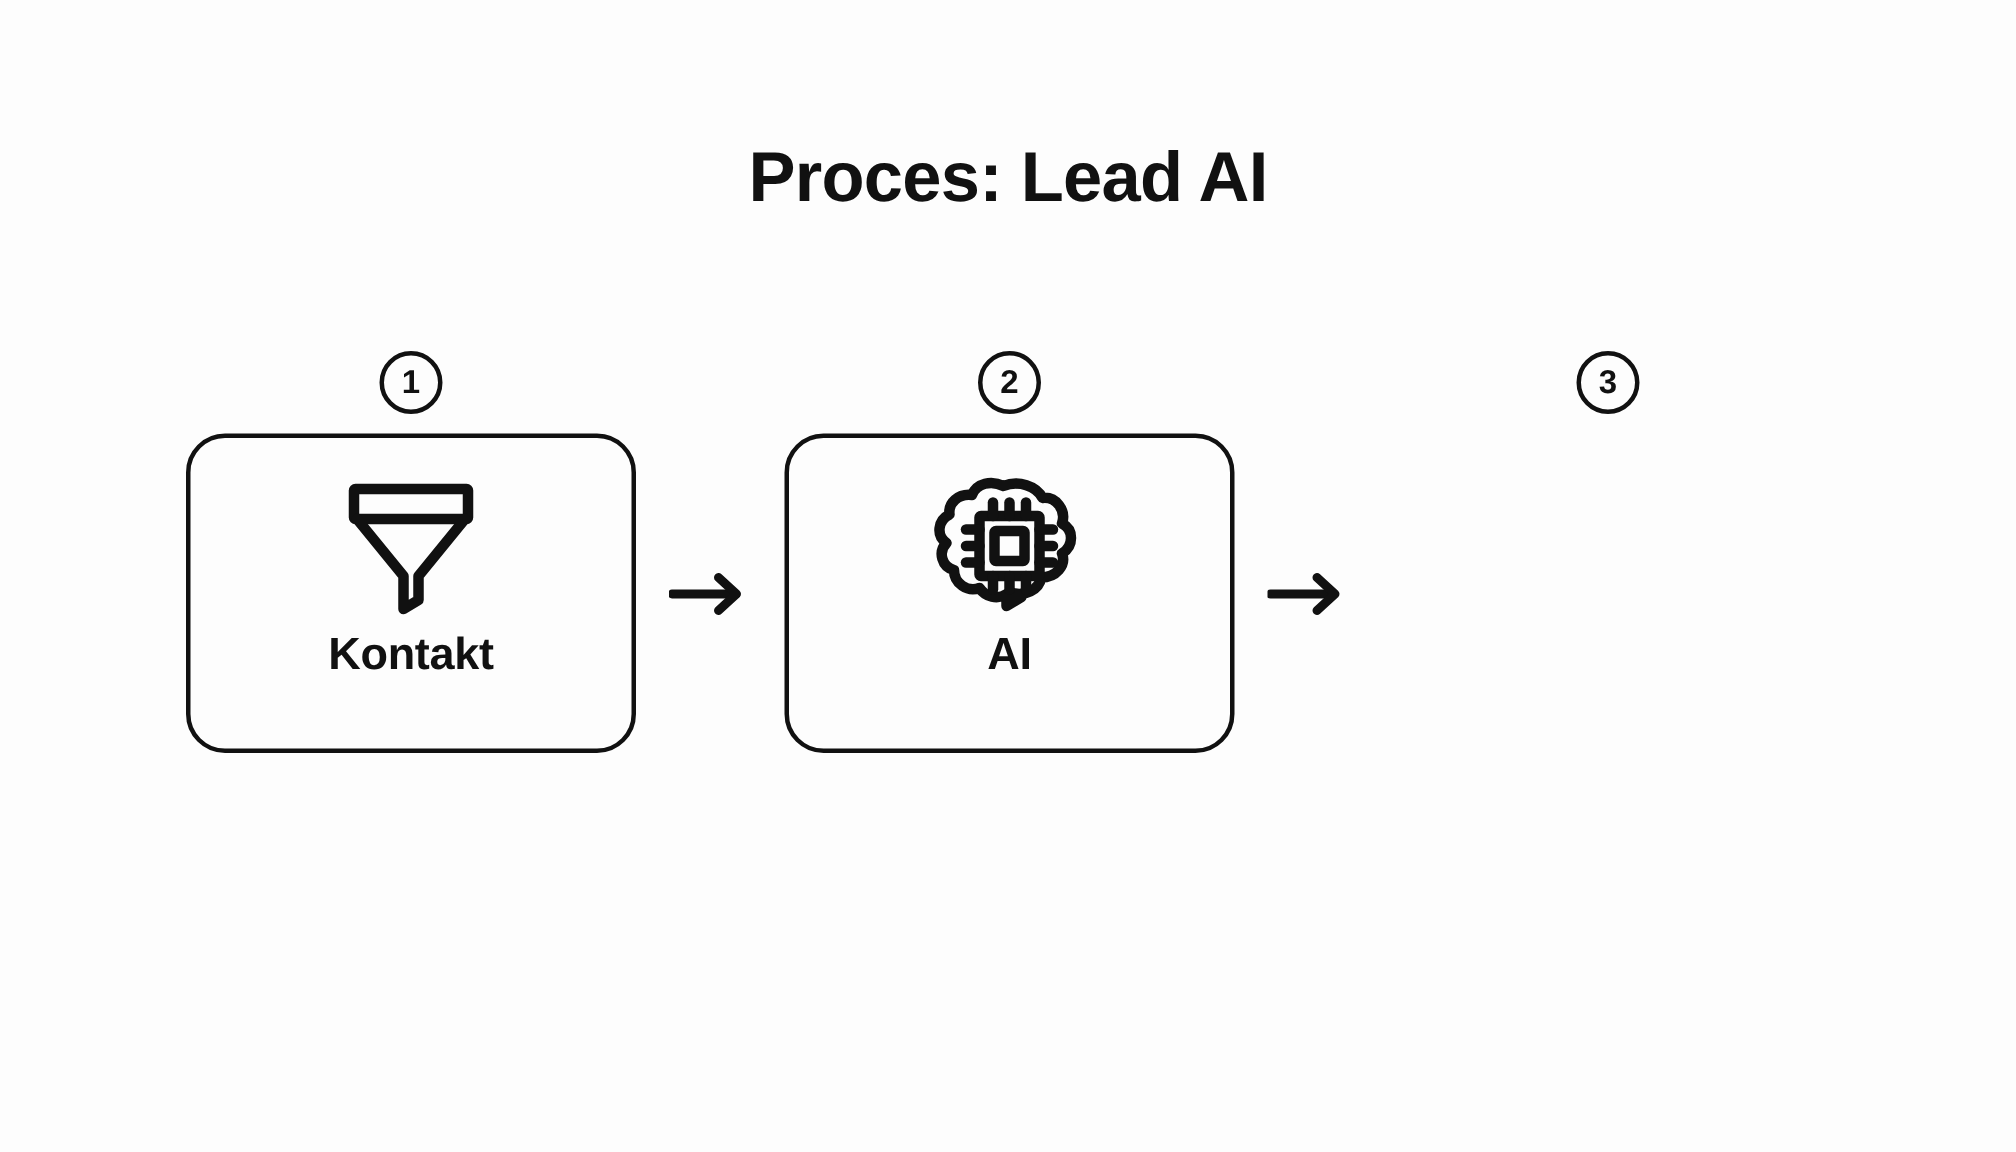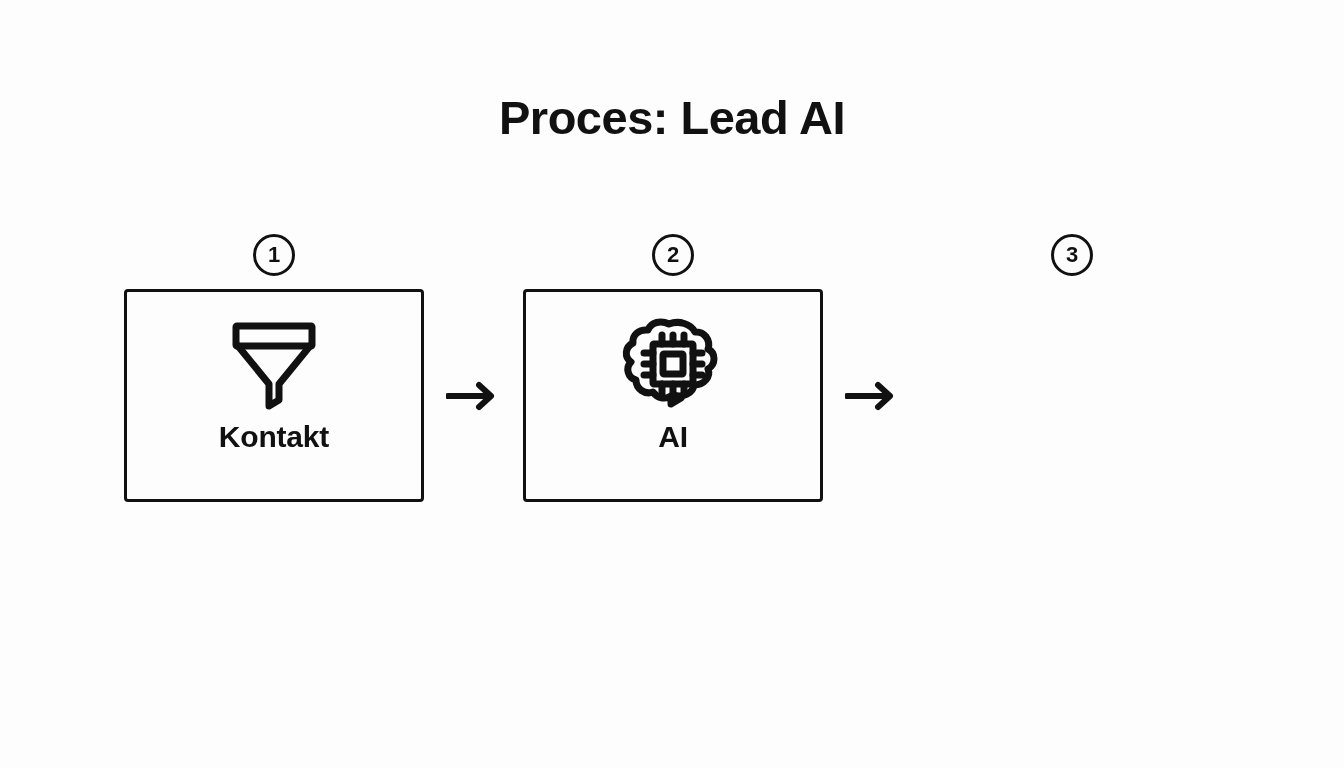--- a/index.html
+++ b/index.html
@@ -78,21 +78,21 @@
   }
 
   .card {
     position: absolute;
     left: 0;
     bottom: 0;
     width: 300px;
     height: 213px;
     box-sizing: border-box;
     border: 3px solid #111111;
-    border-radius: 4px;
+    border-radius: 26px;
     background: #fdfdfd;
     display: flex;
     flex-direction: column;
     align-items: center;
     justify-content: flex-start;
   }
 
   .card-icon {
     margin-top: 24px;
     height: 96px;

